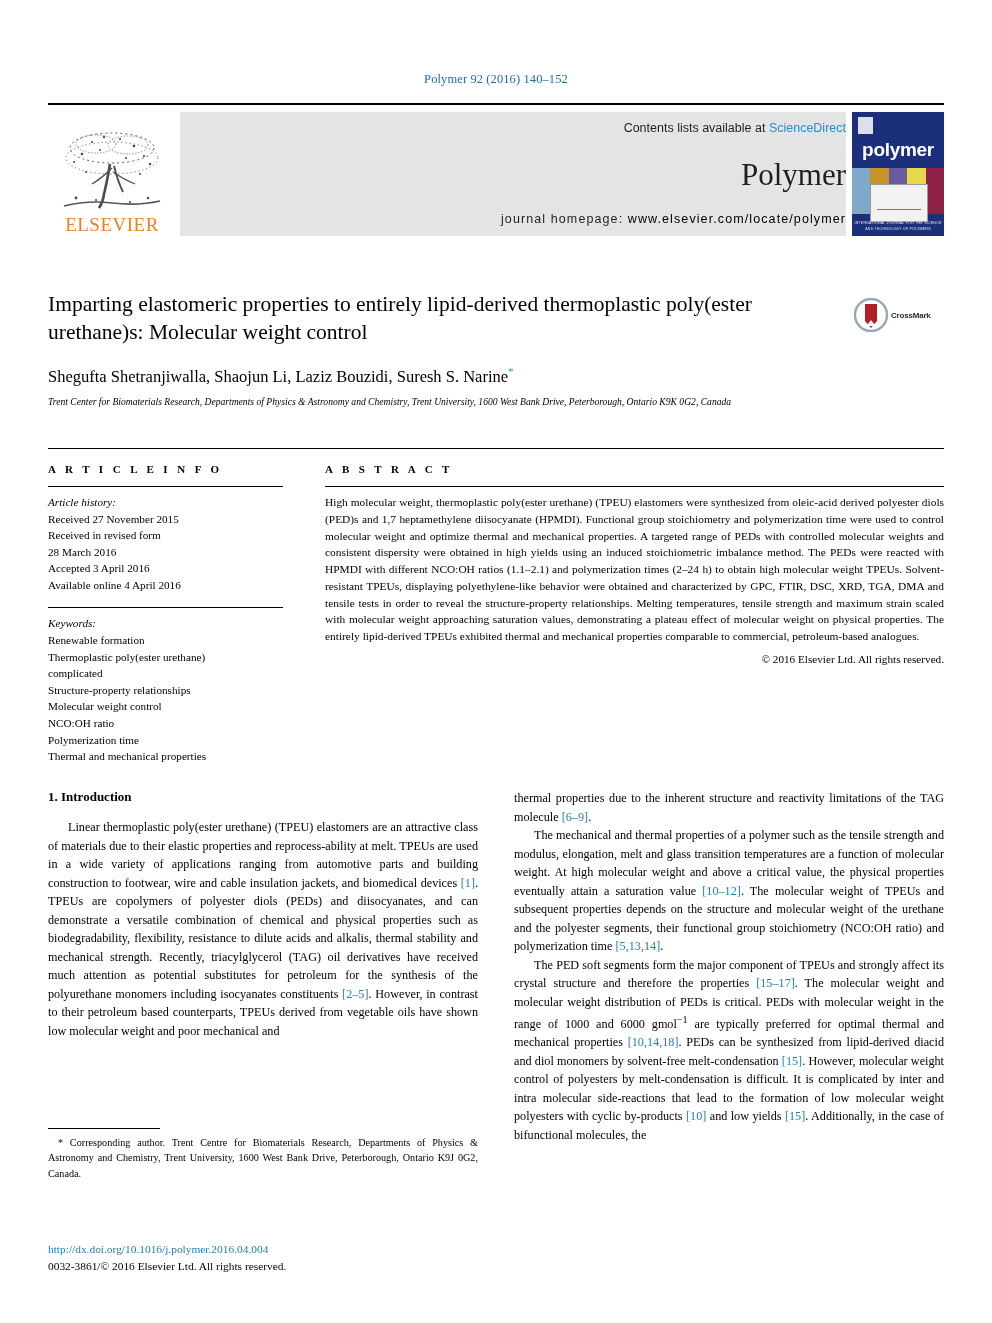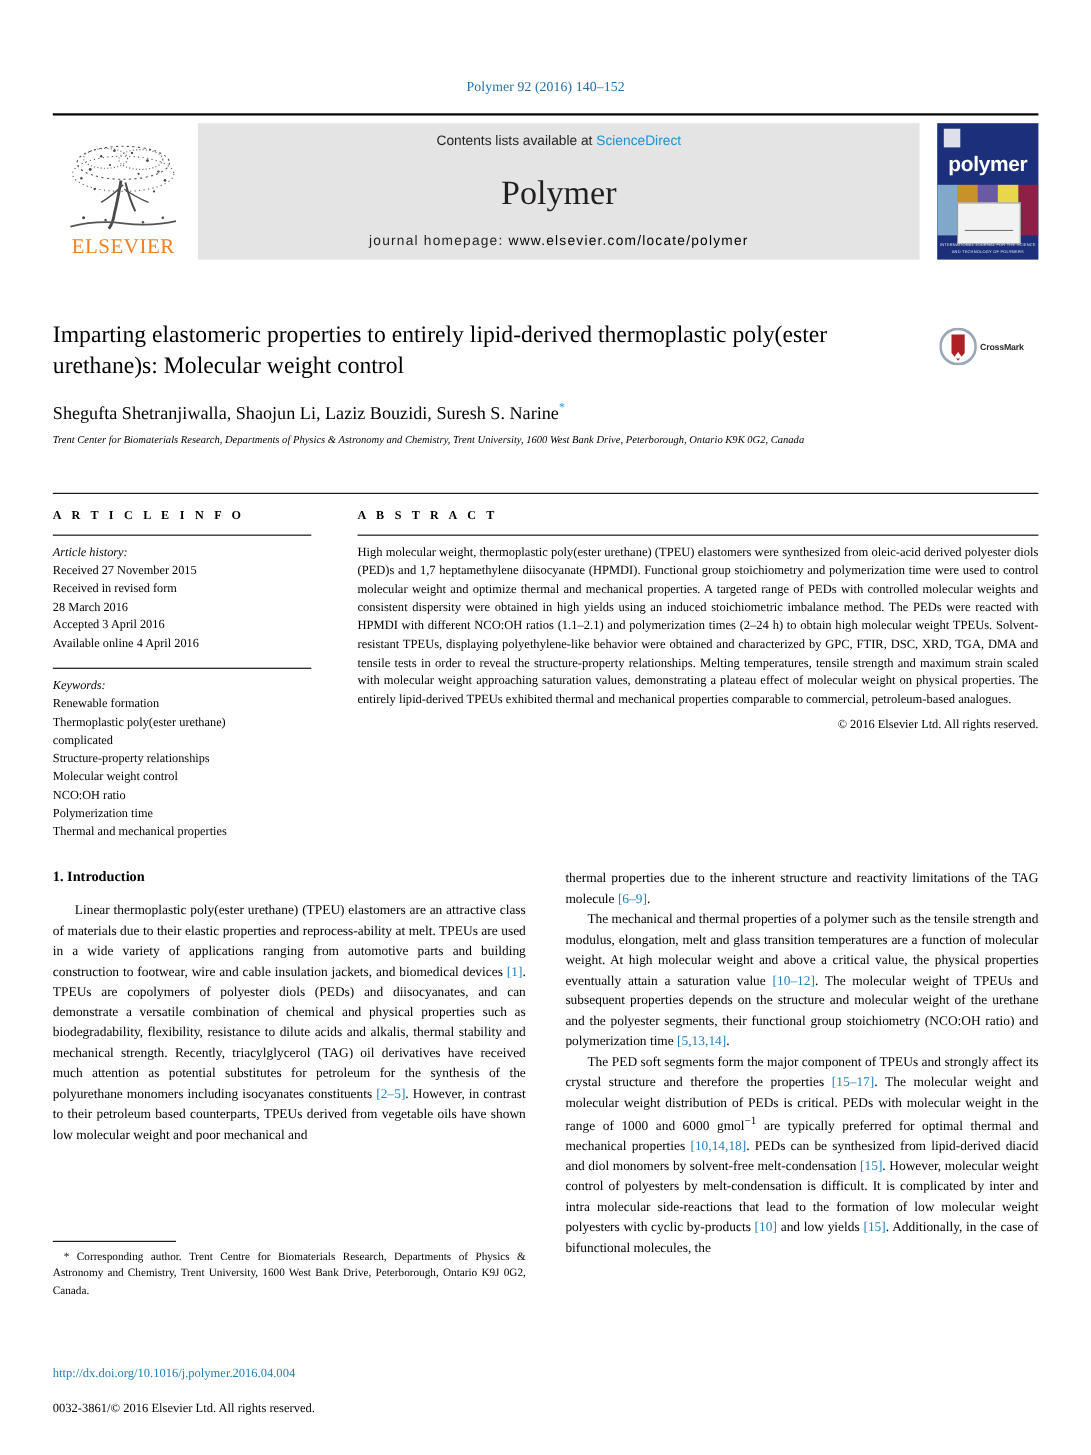--- a/index.html
+++ b/index.html
@@ -64,26 +64,26 @@
     font-size: 19px;
     letter-spacing: .5px;
     color: #f08122;
     line-height: 1;
     margin-top: 1px;
   }
   .banner {
     flex: 1 1 auto;
     background: #e4e4e4;
     margin-left: 4px;
-    margin-right: 16px;
+    margin-right: 6px;
     position: relative;
     display: flex;
     flex-direction: column;
     justify-content: space-between;
-    align-items: center;
+    align-items: flex-end;
     padding: 9px 0 10px 0;
     box-sizing: border-box;
   }
   .banner-top {
     font-family: "Liberation Sans", sans-serif;
     font-size: 12.5px;
     color: #231f20;
   }
   .banner-top a, .sd-link {
     color: #2092cf;
@@ -326,21 +326,21 @@
   }
   .doi-link {
     font-family: "Liberation Serif", serif;
     font-size: 11.4px;
     color: #1d7fb8;
   }
   .issn-line {
     font-family: "Liberation Serif", serif;
     font-size: 11.4px;
     color: #000;
-    margin-top: 20px;
+    margin-top: 5px;
   }
 </style>
 </head>
 <body>
 
 <div class="page">
 
   <div class="running-head">Polymer 92 (2016) 140–152</div>
 
   <div class="masthead">

